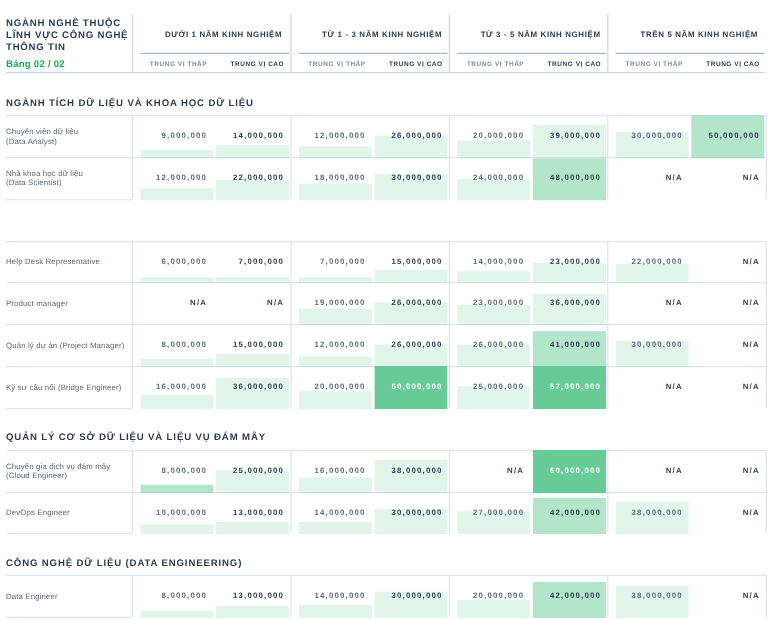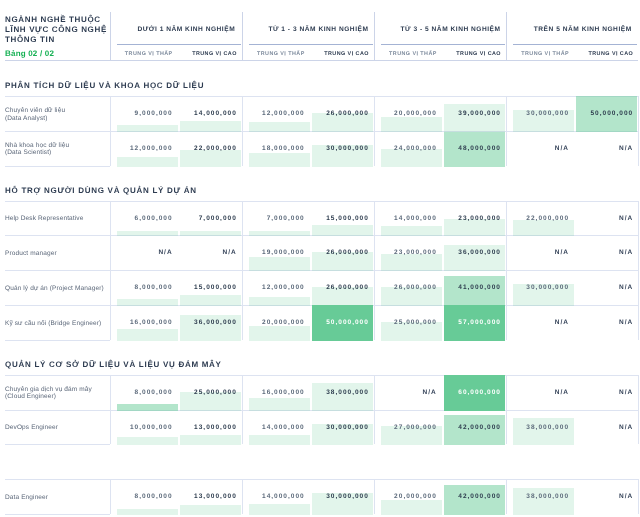--- a/index.html
+++ b/index.html
@@ -77,21 +77,21 @@
       </div>
       <div class="grp" style="left: 506.2px; width: 132.1px;">
         <div class="vdiv"></div>
         <div class="grp-label">TRÊN 5 NĂM KINH NGHIỆM</div>
         <div class="grp-uline"></div>
         <div class="sub-low" style="left: 7px; width: 55.85px;">TRUNG VỊ THẤP</div>
         <div class="sub-high" style="left: 69.95px; width: 57.05px;">TRUNG VỊ CAO</div>
       </div>
       <div class="hdr-line"></div>
     </div>
-    <div class="sec-title" style="top: 81.3px;">PHÂN TÍCH DỮ LIỆU VÀ KHOA HỌC DỮ LIỆU</div>
+    <div class="sec-title" style="top: 81.3px;">NGÀNH TÍCH DỮ LIỆU VÀ KHOA HỌC DỮ LIỆU</div>
     <div class="hrule" style="top: 96px;"></div>
     <div class="rlabel" style="top: 97.2px; height: 34.8px;">
       <div>Chuyên viên dữ liệu</div>
       <div>(Data Analyst)</div>
     </div>
     <div class="cell" style="left: 116.8px; top: 96px; width: 60.95px; height: 35.8px;">
       <div class="bar" style="height: 7.264px; background: rgba(103, 203, 151, 0.19);"></div>
       <div class="val low" style="top: 14.1px; right: 5.1px;">9,000,000</div>
     </div>
     <div class="cell" style="left: 179.75px; top: 96px; width: 60.95px; height: 35.8px;">
@@ -156,21 +156,20 @@
     </div>
     <div class="cell" style="left: 576.15px; top: 130.8px; width: 60.95px; height: 35.8px;">
       <div class="val na" style="top: 14.1px; right: 3.9px;">N/A</div>
     </div>
     <div class="hrule" style="top: 165.6px; width: 104.8px;"></div>
     <div class="vrule" style="left: 109.8px; top: 96px; height: 69.6px;"></div>
     <div class="vrule" style="left: 241.9px; top: 96px; height: 69.6px;"></div>
     <div class="vrule" style="left: 374px; top: 96px; height: 69.6px;"></div>
     <div class="vrule" style="left: 506.2px; top: 96px; height: 69.6px;"></div>
     <div class="vrule" style="left: 638px; top: 96px; height: 69.6px;"></div>
-    <div class="sec-title" style="top: 185.9px;">HỖ TRỢ NGƯỜI DÙNG VÀ QUẢN LÝ DỰ ÁN</div>
     <div class="hrule" style="top: 200.6px;"></div>
     <div class="rlabel" style="top: 201.8px; height: 34.8px;">
       <div>Help Desk Representative</div>
     </div>
     <div class="cell" style="left: 116.8px; top: 200.6px; width: 60.95px; height: 35.8px;">
       <div class="bar" style="height: 5.176px; background: rgba(103, 203, 151, 0.19);"></div>
       <div class="val low" style="top: 14.1px; right: 5.1px;">6,000,000</div>
     </div>
     <div class="cell" style="left: 179.75px; top: 200.6px; width: 60.95px; height: 35.8px;">
       <div class="bar" style="height: 5.872px; background: rgba(103, 203, 151, 0.19);"></div>
@@ -375,20 +374,21 @@
     </div>
     <div class="cell" style="left: 576.15px; top: 409.6px; width: 60.95px; height: 35.8px;">
       <div class="val na" style="top: 14.1px; right: 3.9px;">N/A</div>
     </div>
     <div class="hrule" style="top: 444.4px; width: 104.8px;"></div>
     <div class="vrule" style="left: 109.8px; top: 374.8px; height: 69.6px;"></div>
     <div class="vrule" style="left: 241.9px; top: 374.8px; height: 69.6px;"></div>
     <div class="vrule" style="left: 374px; top: 374.8px; height: 69.6px;"></div>
     <div class="vrule" style="left: 506.2px; top: 374.8px; height: 69.6px;"></div>
     <div class="vrule" style="left: 638px; top: 374.8px; height: 69.6px;"></div>
+    <div class="sec-title" style="top: 464.7px;">CÔNG NGHỆ DỮ LIỆU (DATA ENGINEERING)</div>
     <div class="hrule" style="top: 479.4px;"></div>
     <div class="rlabel" style="top: 480.6px; height: 34.8px;">
       <div>Data Engineer</div>
     </div>
     <div class="cell" style="left: 116.8px; top: 479.4px; width: 60.95px; height: 35.8px;">
       <div class="bar" style="height: 6.568px; background: rgba(103, 203, 151, 0.19);"></div>
       <div class="val low" style="top: 14.1px; right: 5.1px;">8,000,000</div>
     </div>
     <div class="cell" style="left: 179.75px; top: 479.4px; width: 60.95px; height: 35.8px;">
       <div class="bar" style="height: 10.048px; background: rgba(103, 203, 151, 0.19);"></div>

